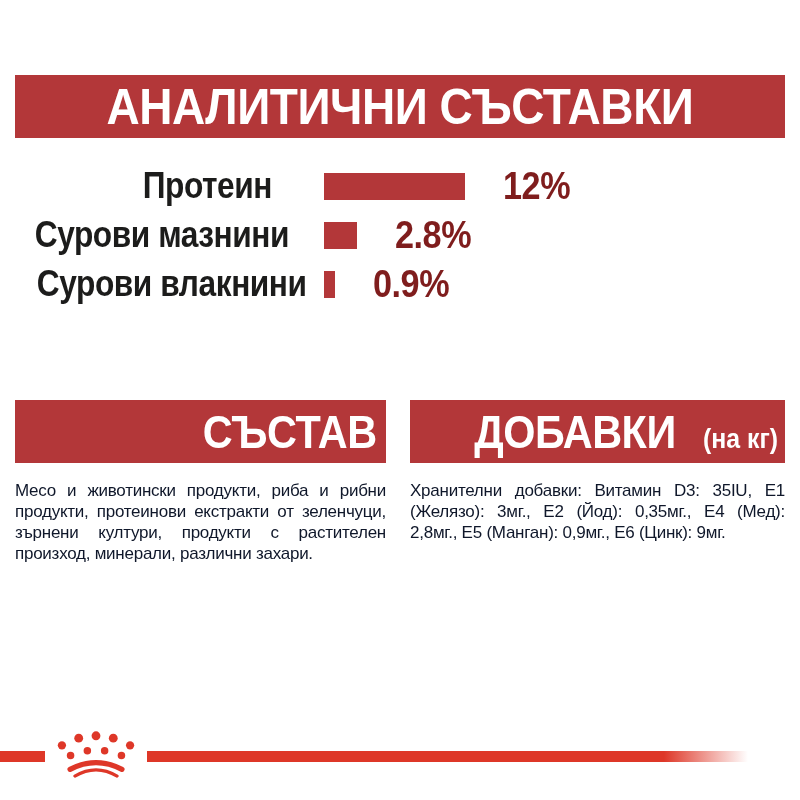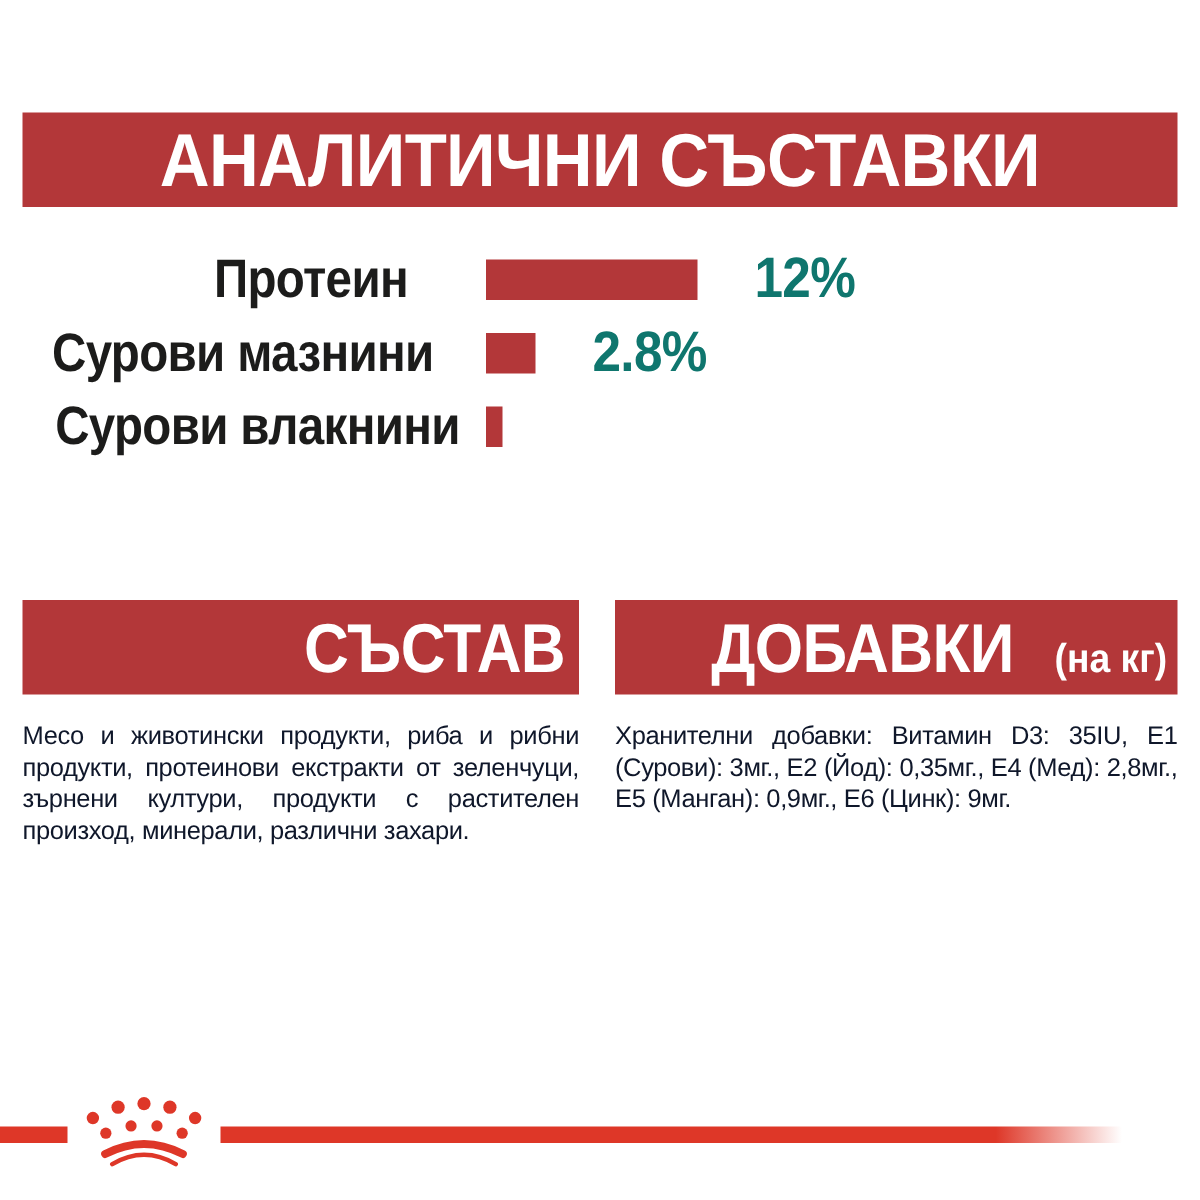--- a/index.html
+++ b/index.html
@@ -30,21 +30,21 @@
     width:272px;text-align:right;
     font-size:36px;font-weight:bold;color:#1c1c1b;letter-spacing:-0.5px;
     white-space:nowrap;
   }
   .clabel-inner{display:inline-block;transform:scaleX(.88);transform-origin:100% 50%;}
   .cbar{
     margin-left:28px;height:27px;background:#b33739;flex:0 0 auto;
   }
   .cval{
     margin-left:14px;
-    font-size:38px;font-weight:bold;color:#0f766e;letter-spacing:-0.5px;
+    font-size:38px;font-weight:bold;color:#7f1d1d;letter-spacing:-0.5px;
     white-space:nowrap;
   }
   .cval-inner{display:inline-block;transform:scaleX(.9);transform-origin:0 50%;}
   
   .section{position:absolute;top:400px;}
   .section.left{left:15px;width:371px;}
   .section.right{left:410px;width:375px;}
   .sec-header{
     height:63px;background:#b33739;
     display:flex;align-items:center;justify-content:flex-end;
@@ -94,38 +94,39 @@
       <div class="cval"><span class="cval-inner">12%</span></div>
     </div>
     <div class="crow" style="top:215px">
       <div class="clabel"><span class="clabel-inner">Сурови мазнини</span></div>
       <div class="cbar" style="width: 33px; background: rgb(179, 55, 57);"></div>
       <div class="cval"><span class="cval-inner">2.8%</span></div>
     </div>
     <div class="crow" style="top:264px">
       <div class="clabel"><span class="clabel-inner">Сурови влакнини</span></div>
       <div class="cbar" style="width: 11px; background: rgb(179, 55, 57);"></div>
+      <div class="cval"><span class="cval-inner">0.9%</span></div>
     </div>
   </div>
 
   <div class="section left">
     <div class="sec-header">
       <span class="sec-title">СЪСТАВ</span>
     </div>
     <div class="sec-body">Месо и животински продукти, риба и рибни продукти, протеинови екстракти от зеленчуци, зърнени култури, продукти с растителен произход, минерали, различни захари.</div>
   </div>
 
   <div class="section right">
     <div class="sec-header">
       <span class="sec-header-group">
         <span class="sec-title">ДОБАВКИ</span>
         <span class="sec-title-suffix">(на кг)</span>
       </span>
     </div>
-    <div class="sec-body">Хранителни добавки: Витамин D3: 35IU, Е1 (Сурови): 3мг., Е2 (Йод): 0,35мг., Е4 (Мед): 2,8мг., Е5 (Манган): 0,9мг., Е6 (Цинк): 9мг.</div>
+    <div class="sec-body">Хранителни добавки: Витамин D3: 35IU, Е1 (Желязо): 3мг., Е2 (Йод): 0,35мг., Е4 (Мед): 2,8мг., Е5 (Манган): 0,9мг., Е6 (Цинк): 9мг.</div>
   </div>
 
   <div class="footer-line-left"></div>
   <div class="footer-line-right"></div>
   <svg class="crown" viewBox="0 0 100 50">
     <g fill="#de3728">
       <circle cx="14.5" cy="16" r="4.3"></circle>
       <circle cx="32" cy="8.5" r="4.6"></circle>
       <circle cx="50" cy="6" r="4.6"></circle>
       <circle cx="68" cy="8.5" r="4.6"></circle>

